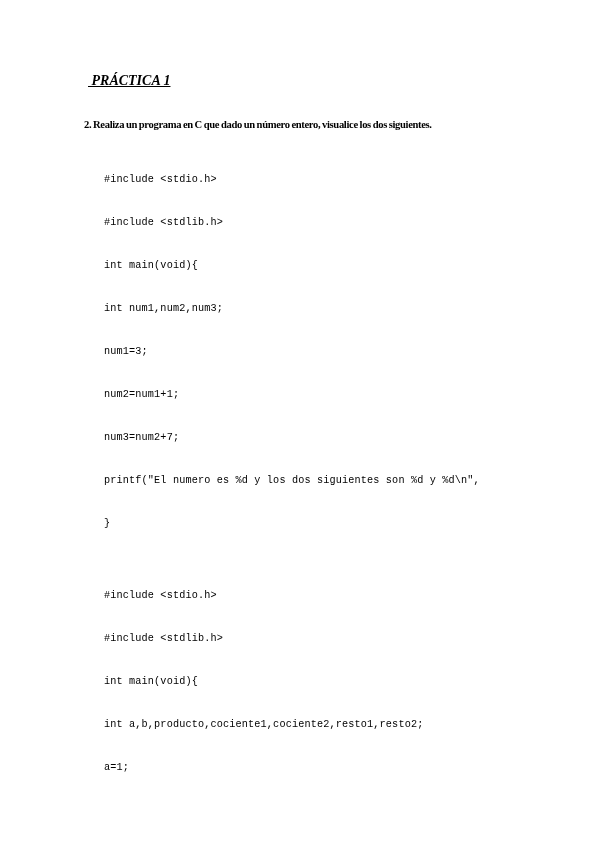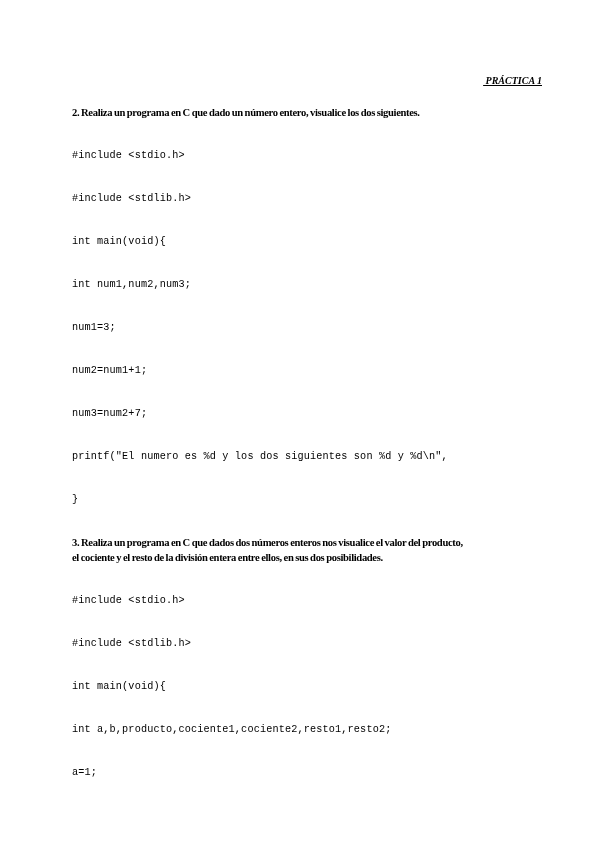--- a/index.html
+++ b/index.html
@@ -15,54 +15,54 @@
       color: #000000;
     }
     .page {
       position: absolute;
       left: 72px;
       top: 70px;
       width: 470px;
     }
     .title {
       font-family: "Liberation Serif", serif;
-      font-size: 10px;
+      font-size: 14px;
       font-weight: bold;
       font-style: italic;
       text-decoration: underline;
       margin: 0 0 0 16px;
       height: 22px;
       line-height: 22px;
       white-space: pre;
-      text-align: right;
     }
     .spacer {
       height: 14px;
     }
     .section-heading {
       font-family: "Liberation Serif", serif;
       font-size: 10.6px;
       font-weight: bold;
       line-height: 14.35px;
       letter-spacing: -0.35px;
       word-spacing: -0.5px;
-      margin: 0;
+      margin: 12px;
     }
     .code {
       margin: 0;
       padding: 0;
       font-family: "Liberation Mono", monospace;
       font-size: 10.2px;
       line-height: 14.35px;
       white-space: pre;
       letter-spacing: 0.15px;
     }
     .code-line {
       display: block;
       height: 14.35px;
+      margin-left: 32px;
     }
   </style>
 </head>
 <body>
 
 <div class="page">
   <div class="title"> PRÁCTICA 1</div>
   <div class="spacer"></div>
 
   <div class="section">
@@ -76,24 +76,20 @@
       <span class="code-line">int num1,num2,num3;</span>
       <span class="code-line">num1=3;</span>
       <span class="code-line">num2=num1+1;</span>
       <span class="code-line">num3=num2+7;</span>
       <span class="code-line">printf("El numero es %d y los dos siguientes son %d y %d\n",</span>
       <span class="code-line">}</span>
     </div>
   </div>
 
   <div class="section">
-    <p class="section-heading">
-      <span style="display:block">3. Realiza un programa en C que dados dos números enteros nos visualice el valor del producto,</span>
-      <span style="display:block">el cociente y el resto de la división entera entre ellos, en sus dos posibilidades.</span>
-    </p>
     <div class="code">
       <span class="code-line">#include &lt;stdio.h&gt;</span>
       <span class="code-line">#include &lt;stdlib.h&gt;</span>
       <span class="code-line">int main(void){</span>
       <span class="code-line">int a,b,producto,cociente1,cociente2,resto1,resto2;</span>
       <span class="code-line">a=1;</span>
       
       
       
       

